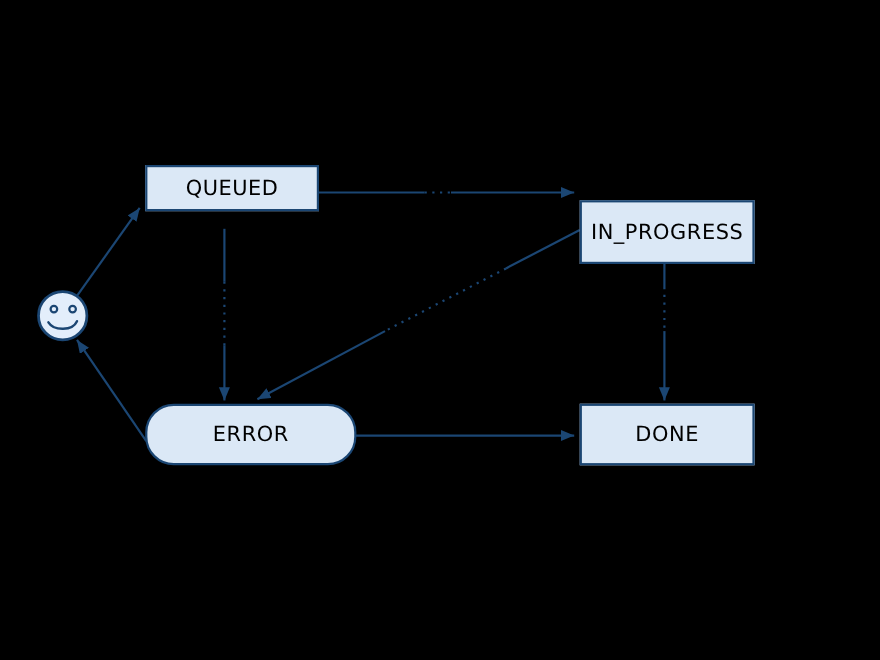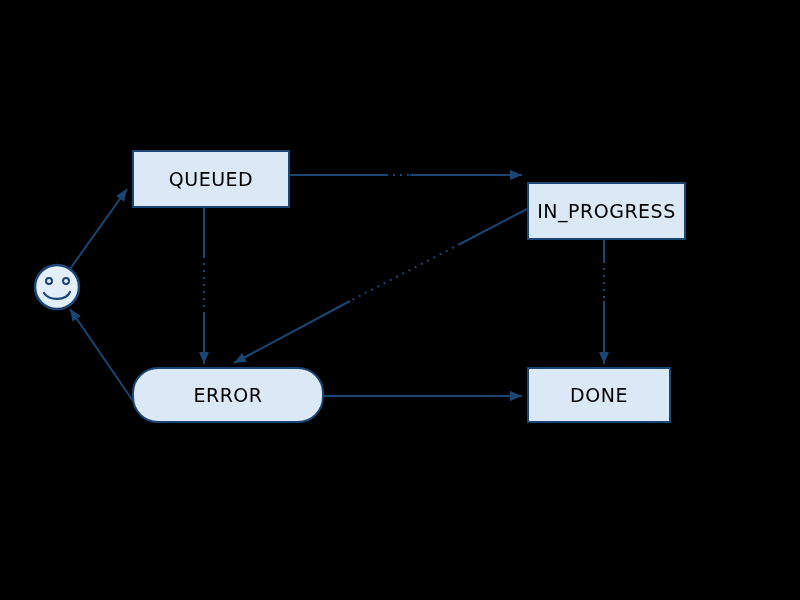--- a/index.html
+++ b/index.html
@@ -15,24 +15,24 @@
     position:absolute;
     background:#dbe8f6;
     border:2px solid #1b4673;
     box-sizing:border-box;
     display:flex;align-items:center;justify-content:center;
     color:#000000;
     font-size:19px;
     letter-spacing:0.5px;
     white-space:nowrap;
   }
-  #node-queued     {left:132px;top:150px;width:158px;height:58px;}
+  #node-queued     {left:132px;top:150px;width:158px;height:42px;}
   #node-inprogress {left:527px;top:150px;width:159px;height:58px;margin-top:32px;}
   #node-error      {left:132px;top:367px;width:192px;height:56px;border-radius:26px;}
-  #node-done       {left:527px;top:367px;width:144px;height:56px;}
+  #node-done       {left:527px;top:367px;width:159px;height:56px;}
   .edge{stroke:#1b4673;stroke-width:2;fill:none;}
   .edge-gap{stroke:#1b4673;stroke-width:2;fill:none;stroke-dasharray:2 5;}
 </style>
 </head>
 <body>
 
 <div id="canvas">
 
   <svg id="edge-layer" viewBox="0 0 800 600" xmlns="http://www.w3.org/2000/svg">
     <defs>

